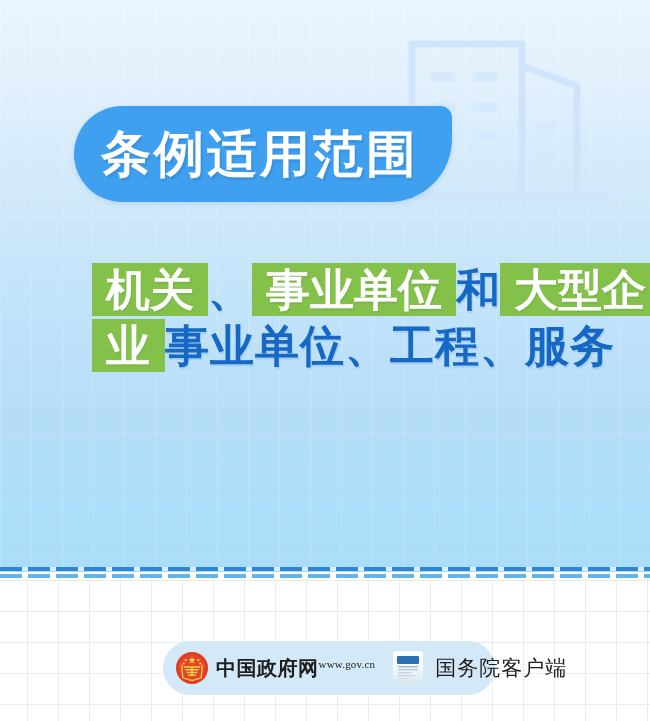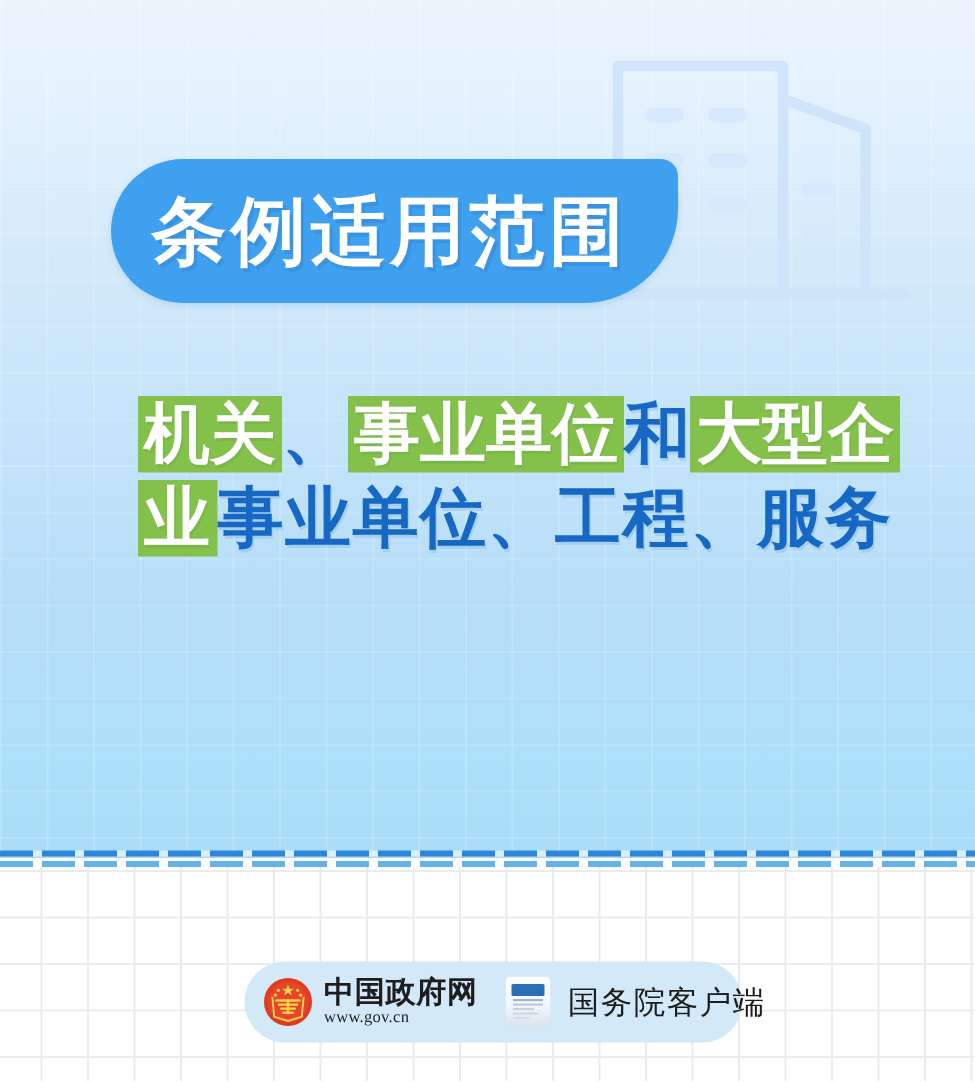--- a/index.html
+++ b/index.html
@@ -96,23 +96,22 @@
     line-height: 56px;
     font-weight: bold;
     font-family: "DejaVu Sans", "Liberation Sans", sans-serif;
     letter-spacing: 0px;
     text-shadow: 1px 2px 0 rgba(80,150,210,0.22);
   }
   .body-copy .ln { display: block; white-space: nowrap; }
   .hl {
     background: #84c14b;
     color: #ffffff;
-    padding: 1px 4px;
+    padding: 1px 14px;
     text-shadow: 1px 2px 0 rgba(90,150,70,0.25);
-    font-family: Liberation Serif, serif;
   }
   .ln-3 { letter-spacing: 1px; }
   .ln-2 { letter-spacing: 1px; }
 
   
   .divider {
     position: absolute;
     left: 0;
     width: 650px;
     height: 4px;
@@ -150,21 +149,21 @@
     align-items: center;
   }
   .emblem {
     width: 34px; height: 34px;
     margin-left: 12px;
     flex: 0 0 auto;
   }
   .gov-block {
     margin-left: 7px;
     display: flex;
-    flex-direction: column;
+    flex-direction: row;
     justify-content: center;
     flex: 0 0 auto;
   }
   .gov-name {
     color: #1d1d1d;
     font-size: 20px;
     font-weight: bold;
     line-height: 21px;
     font-family: "DejaVu Sans", "Liberation Sans", sans-serif;
     letter-spacing: .5px;

